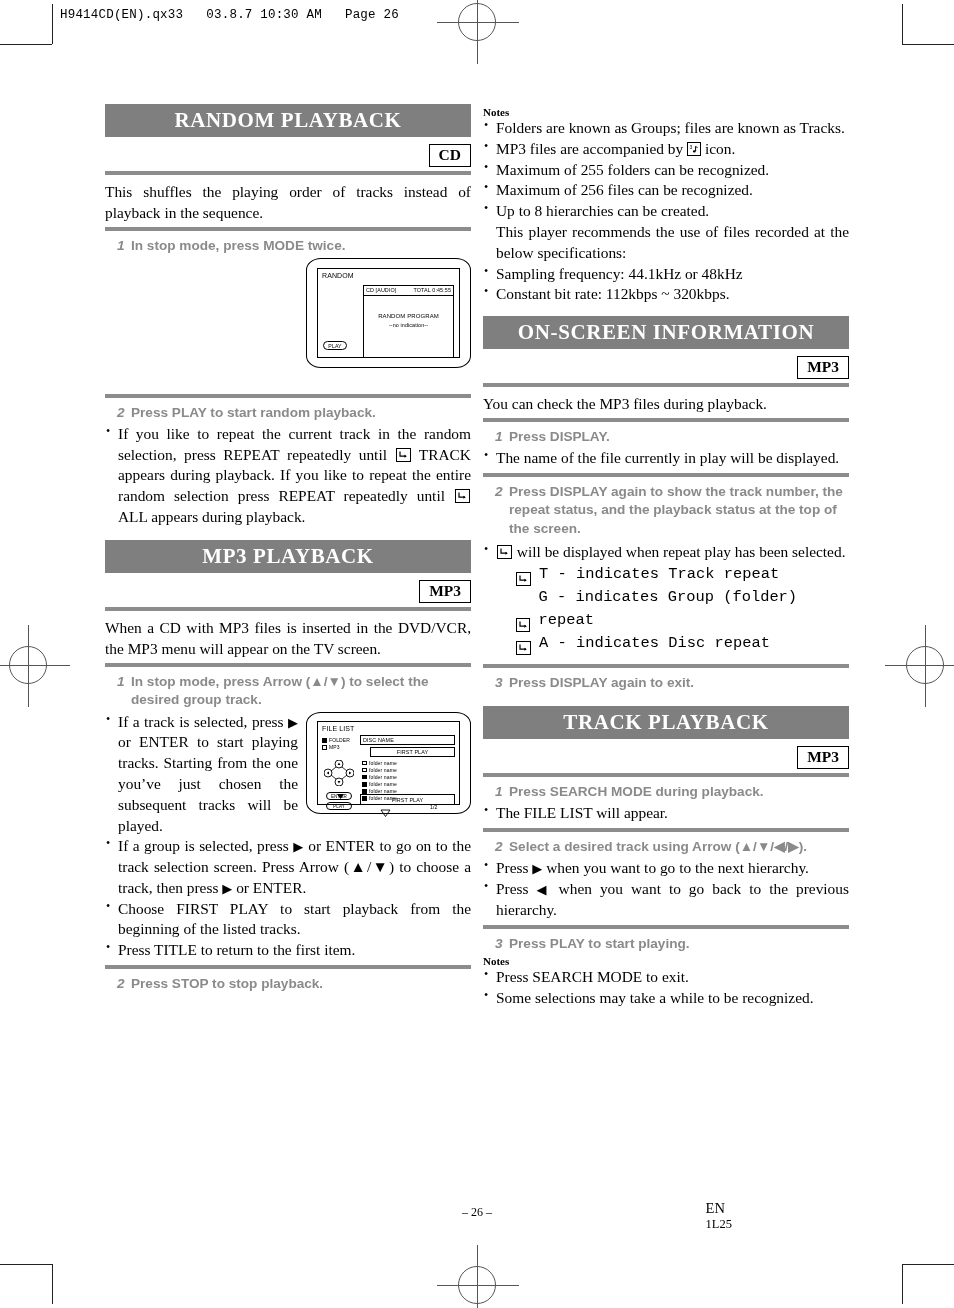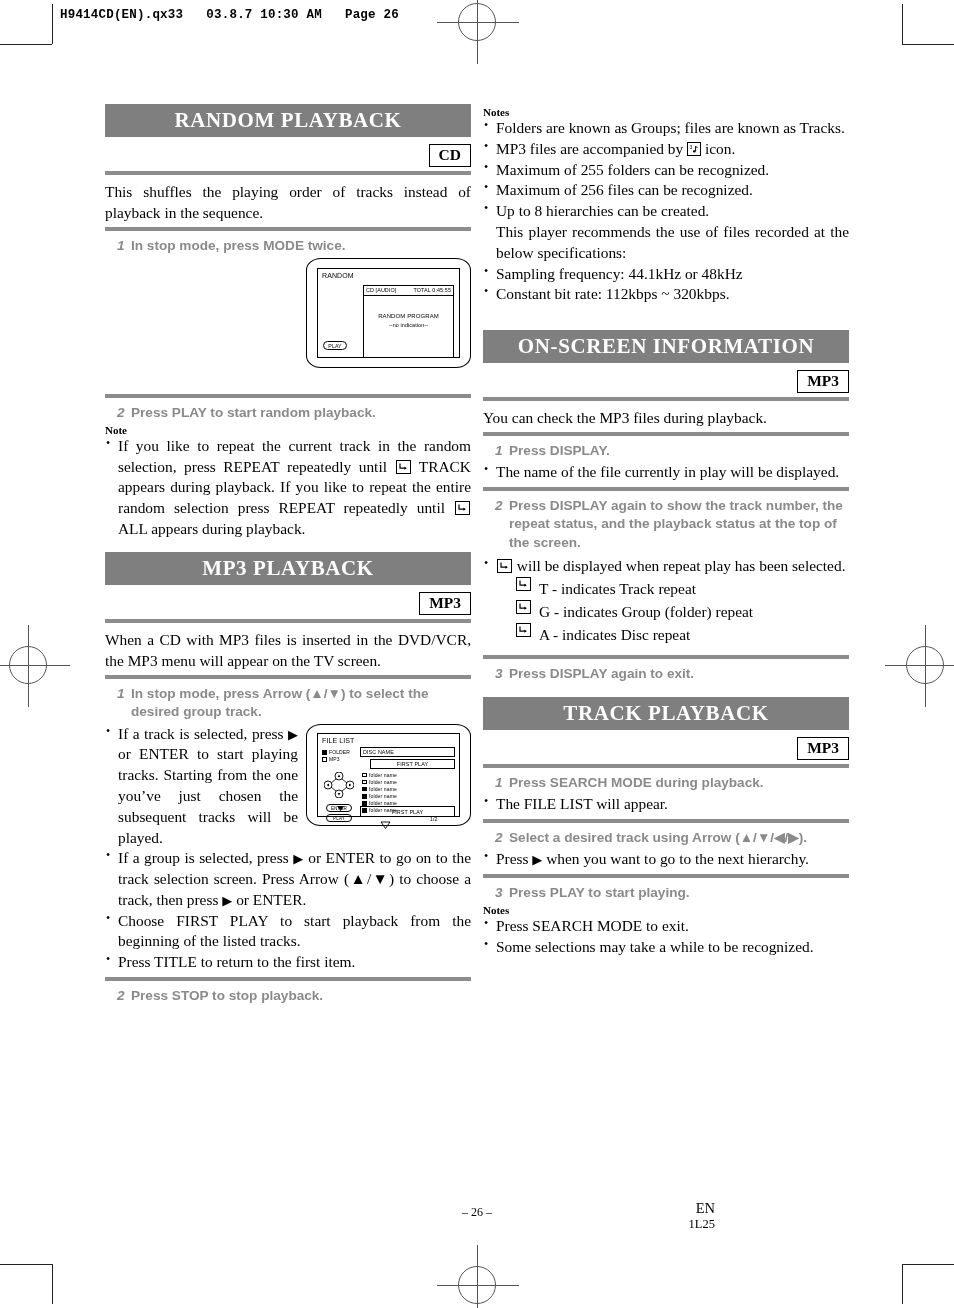--- a/index.html
+++ b/index.html
@@ -33,21 +33,20 @@
   .crop-v { position: absolute; width: 1px; background: #222; }
   .crop-h { position: absolute; height: 1px; background: #222; }
 
   .header-line {
     position: absolute;
     left: 60px; top: 8px;
     font-family: "Liberation Mono", monospace;
     font-size: 12.5px;
     letter-spacing: 0.2px;
     white-space: pre;
-    font-weight: bold;
   }
 
   
   .page {
     position: absolute;
     left: 0; top: 0;
     width: 832px; height: 1308px;
   }
   .col {
     position: absolute;
@@ -149,24 +148,25 @@
     border: 1.4px solid #000;
     position: relative;
     vertical-align: -2px;
     margin: 0 1px;
     box-sizing: border-box;
   }
   .ico-repeat svg { position: absolute; left: 0; top: 0; }
 
   .repeat-line {
     display: flex;
-    align-items: flex-start;
+    align-items: flex-end;
     font-size: 15.4px;
     line-height: 1.5;
     padding-left: 32px;
+    font-family: Liberation Mono, monospace;
   }
   .repeat-line .lbl { margin-left: 7px; }
 
   
   .ico-mp3note {
     display: inline-block;
     width: 14px; height: 14px;
     border: 1.3px solid #000;
     position: relative;
     vertical-align: -2px;
@@ -230,22 +230,22 @@
   
   .footer-page {
     position: absolute;
     left: 0; top: 1205px;
     width: 954px;
     text-align: center;
     font-size: 12px;
   }
   .footer-right {
     position: absolute;
-    right: 117px; top: 1200px;
-    text-align: right;
+    right: 100px; top: 1200px;
+    text-align: left;
     line-height: 1.15;
   }
   .footer-right .en { font-size: 14.5px; }
   .footer-right .code { font-size: 12.5px; }
 </style>
 </head>
 <body>
 
 <div class="crop-v" style="left:52px; top:4px; height:40px;"></div>
 <div class="crop-h" style="left:0px; top:44px; width:52px;"></div>
@@ -300,21 +300,20 @@
 
 
       <div style="clear:both; height:20px;"></div>
       <div class="rule"></div>
 
       <div class="step">
         <span class="num">2</span>
         <span class="txt">Press PLAY to start random playback.</span>
       </div>
 
-      <div class="note-title">Note</div>
       <ul class="bullets">
         <li><span>If you like to repeat the current track in the random selection, press REPEAT repeatedly until</span>
           <span class="ico-repeat"><svg width="13" height="12" viewBox="0 0 13 12">
                 <path d="M3 2.4 L3 7.2 L9 7.2" fill="none" stroke="#000" stroke-width="1.2"></path>
                 <path d="M9.8 7.2 L7.4 5.7 L7.4 8.7 Z" fill="#000"></path>
               </svg></span>
           <span>TRACK appears during playback. If you like to repeat the entire random selection press REPEAT repeatedly until</span>
           <span class="ico-repeat"><svg width="13" height="12" viewBox="0 0 13 12">
                 <path d="M3 2.4 L3 7.2 L9 7.2" fill="none" stroke="#000" stroke-width="1.2"></path>
                 <path d="M9.8 7.2 L7.4 5.7 L7.4 8.7 Z" fill="#000"></path>
@@ -460,21 +459,21 @@
         </li>
         <li>Maximum of 255 folders can be recognized.</li>
         <li>Maximum of 256 files can be recognized.</li>
         <li>Up to 8 hierarchies can be created.</li>
         <li class="nobullet">This player recommends the use of files recorded at the below specifications:</li>
         <li>Sampling frequency: 44.1kHz or 48kHz</li>
         <li>Constant bit rate: 112kbps ~ 320kbps.</li>
       </ul>
     </div>
 
-    <div style="margin-top:25px;">
+    <div style="margin-top:11px;">
       <div class="sec-header">ON-SCREEN INFORMATION</div>
       <div class="disc-badge-row">
         <span class="disc-badge">MP3</span>
       </div>
       <div class="rule"></div>
       <div class="body-text">You can check the MP3 files during playback.</div>
       <div class="rule"></div>
 
       <div class="step">
         <span class="num">1</span>
@@ -553,20 +552,24 @@
       <div class="rule"></div>
       <div class="step">
         <span class="num">2</span>
         <span class="txt">Select a desired track using Arrow (▲/▼/◀/▶).</span>
       </div>
       <ul class="bullets">
         <li><span>Press</span>
           <span class="tri">▶</span>
           <span>when you want to go to the next hierarchy.</span>
         </li>
+        <li><span>Press</span>
+          <span class="tri">◀</span>
+          <span>when you want to go back to the previous hierarchy.</span>
+        </li>
       </ul>
 
       <div class="rule"></div>
       <div class="step">
         <span class="num">3</span>
         <span class="txt">Press PLAY to start playing.</span>
       </div>
       <div class="note-title">Notes</div>
       <ul class="bullets">
         <li>Press SEARCH MODE to exit.</li>

